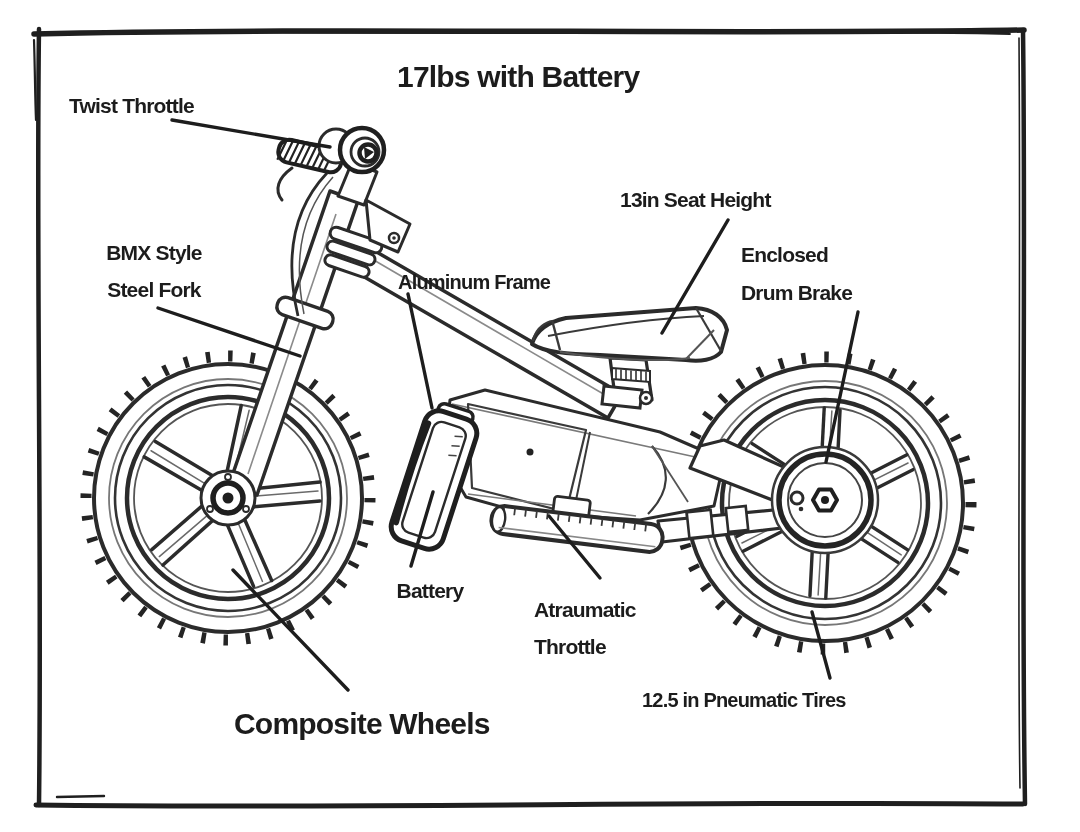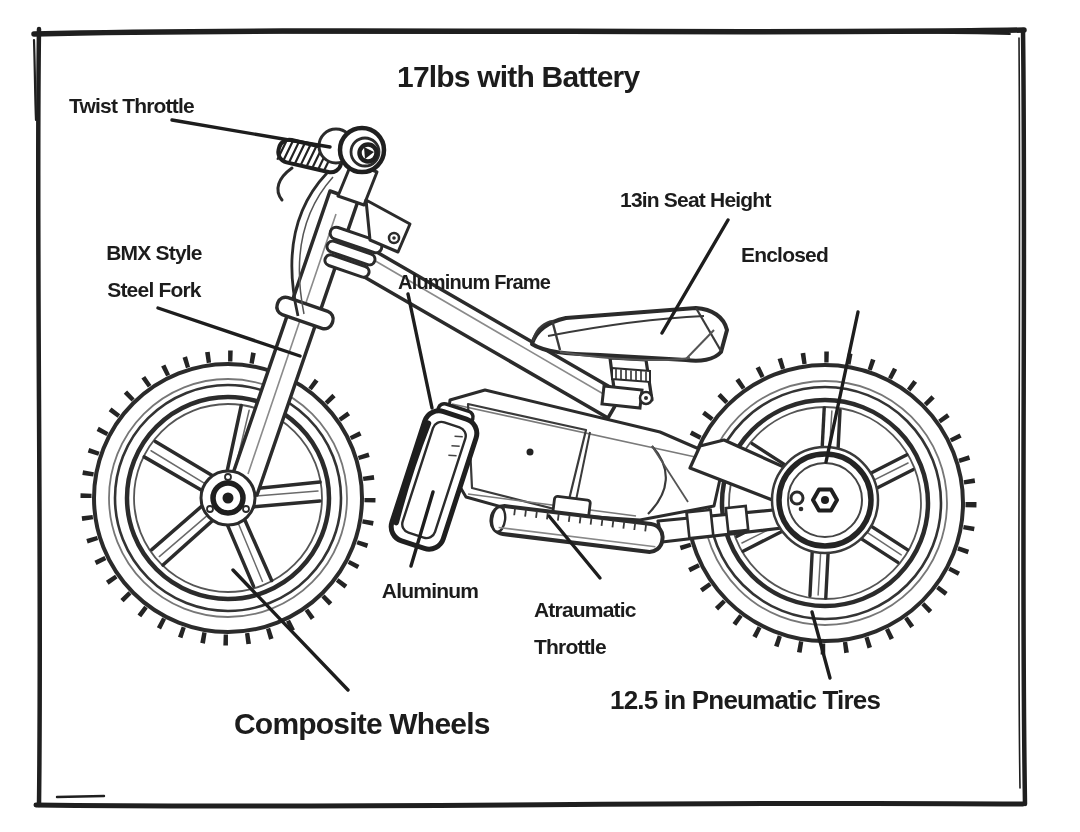--- a/index.html
+++ b/index.html
@@ -10,21 +10,21 @@
            white-space:nowrap;font-size:21px;line-height:37px;}
   .c-title{left:397px;top:58px;font-size:30px;text-align:center;}
   .c-throttle{left:69px;top:87px;}
   .c-fork{left:56px;top:234px;width:196px;text-align:center;}
   .c-frame{left:398px;top:252px;font-size:20px;margin-top:12px;}
   .c-seat{left:620px;top:181px;}
   .c-drum{left:741px;top:236px;line-height:38px;}
   .c-batt{left:340px;top:572px;width:180px;text-align:center;}
   .c-foot{left:534px;top:591px;}
   .c-wheels{left:234px;top:705px;font-size:30px;}
-  .c-tires{left:610px;top:682px;font-size:26px;}
+  .c-tires{left:642px;top:682px;font-size:20px;}
   .line2{display:block;}
 </style>
 </head>
 <body>
 
 <div class="stage">
 
 <svg width="1080" height="832" viewBox="0 0 1080 832">
 
   <g stroke="#1f1f1f" fill="none" stroke-linecap="round">
@@ -244,18 +244,18 @@
     <path d="M233,570 L348,690"></path>
     <path d="M812,612 L830,678"></path>
   </g>
 </svg>
 
   <div class="callout c-title">17lbs with Battery</div>
   <div class="callout c-throttle">Twist Throttle</div>
   <div class="callout c-fork"><span>BMX Style</span><span class="line2">Steel Fork</span></div>
   <div class="callout c-frame">Aluminum Frame</div>
   <div class="callout c-seat">13in Seat Height</div>
-  <div class="callout c-drum"><span>Enclosed</span></div>
-  <div class="callout c-batt"><span class="line2">Aluminum</span></div>
+  <div class="callout c-drum"><span>Enclosed</span><span class="line2">Drum Brake</span></div>
+  <div class="callout c-batt"><span class="line2">Battery</span></div>
   <div class="callout c-foot"><span>Atraumatic</span><span class="line2">Throttle</span></div>
   <div class="callout c-wheels">Composite Wheels</div>
   <div class="callout c-tires">12.5 in Pneumatic Tires</div>
 </div>
 
 </body></html>

